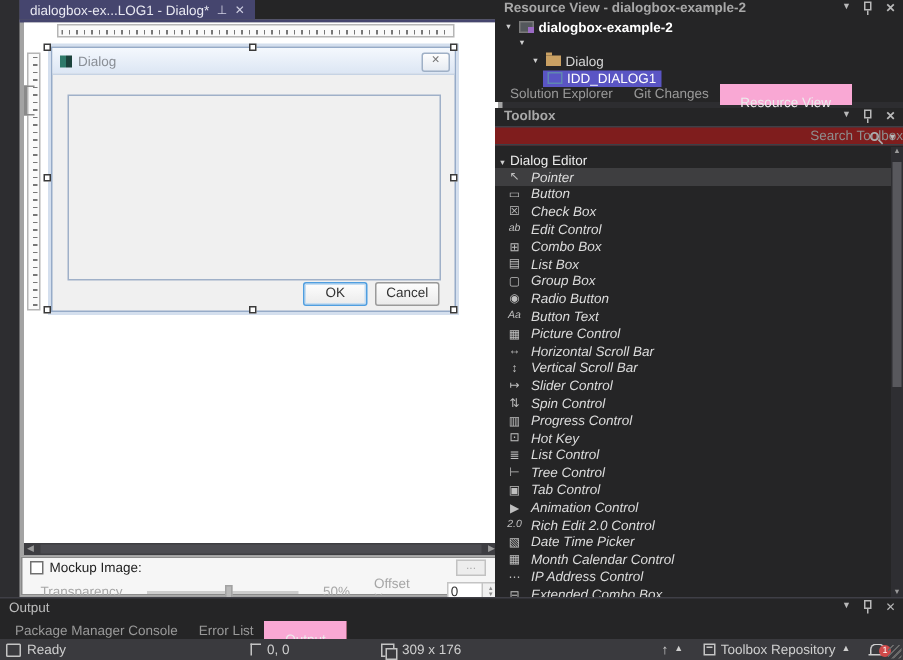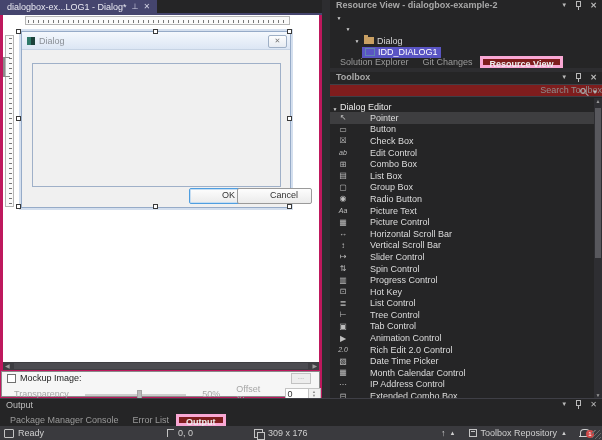--- a/index.html
+++ b/index.html
@@ -1,21 +1,21 @@
 <!DOCTYPE html>
 <html><head>
 <meta charset="utf-8">
 <style>
   html,body{margin:0;padding:0;}
   body{width:602px;height:440px;position:relative;background:#2d2d30;
        font-family:"Liberation Sans",sans-serif;overflow:hidden;
        -webkit-font-smoothing:antialiased;}
   .abs{position:absolute;}
   
-  #editor{left:0;top:0;width:322px;height:398px;background:#be185d;}
+  #editor{left:13px;top:0;width:322px;height:398px;background:#a3a3a3;}
   .tabbar{left:0;top:0;width:322px;height:13px;background:#252526;display:flex;}
   .doc-tab{display:flex;align-items:center;gap:5px;padding:0 7px;height:13px;
            background:#45456e;color:#e9e9f2;font-size:9px;white-space:nowrap;}
   .doc-accent{left:0;top:13px;width:322px;height:2px;background:#45456e;}
   .tab-pin,.tab-close{color:#cfcfe2;font-size:8px;line-height:9px;}
   .canvas{left:3px;top:15px;width:316px;height:347px;background:#ffffff;}
   .hruler{left:22px;top:1px;width:263px;height:7px;background:#fafafa;border:1px solid #b5b5b5;}
   .hruler::after{content:"";position:absolute;left:2px;right:2px;bottom:1px;height:3px;
     background:repeating-linear-gradient(90deg,#777 0 1px,transparent 1px 5px);}
   .vruler{left:2px;top:20px;width:7px;height:170px;background:#fafafa;border:1px solid #b5b5b5;}
@@ -27,22 +27,22 @@
        border:1px solid #96abc8;box-shadow:0 0 0 2px #d4dfee;}
   .dlg-title{left:0;top:0;right:0;height:17px;
        background:linear-gradient(#f4f8fd,#dce6f4);border-bottom:1px solid #c6d3e4;
        display:flex;align-items:center;padding-left:5px;gap:4px;}
   .dlg-icon{width:8px;height:8px;background:linear-gradient(90deg,#2f7a6a 0 4px,#1b423b 4px);}
   .dlg-title-text{font-size:9px;color:#8a8f96;}
   .dlg-close{position:absolute;right:3px;top:3px;width:17px;height:11px;
        background:linear-gradient(#fdfdfd,#e6ebf2);border:1px solid #9fb0c6;border-radius:2px;
        font-size:7px;color:#777;text-align:center;line-height:10px;}
   .dlg-client{left:10px;top:31px;width:247px;height:122px;border:1px solid #9fb0c8;}
-  .dlg-btn{top:156px;width:41px;height:14px;font-size:9px;color:#333;
-       line-height:13px;background:linear-gradient(#fdfdfd,#ebebeb);border-radius:2px;padding-left:32px;}
+  .dlg-btn{top:156px;width:41px;height:14px;font-size:9px;color:#333;text-align:center;
+       line-height:13px;background:linear-gradient(#fdfdfd,#ebebeb);border-radius:2px;}
   .btn-ok{left:167px;border:1px solid #4f9ee0;box-shadow:inset 0 0 0 1px #c5ddf2;}
   .btn-cancel{left:215px;border:1px solid #9a9a9a;}
   .handle{width:5px;height:5px;background:#fff;border:1px solid #3a3a3a;box-sizing:border-box;}
   .hscroll{left:3px;top:362px;width:316px;height:8px;background:#3e3e42;display:flex;
        align-items:center;justify-content:space-between;color:#9a9a9a;font-size:6px;line-height:8px;}
   .hscroll .sb-thumb{flex:1;height:6px;margin:0 2px;background:#4c4c51;}
   .hscroll .arr{padding:0 2px;}
   .mockup{left:1px;top:371px;width:319px;height:26px;background:#f6f6f6;border:1px solid #8a8a8a;
        box-sizing:border-box;font-size:9px;color:#222;}
   .mock-row1{position:absolute;left:5px;top:1px;display:flex;align-items:center;gap:4px;}
@@ -81,38 +81,38 @@
   .folder-icon{position:relative;width:10px;height:7px;background:#c9a063;display:inline-block;}
   .folder-icon::before{content:"";position:absolute;left:0;top:-2px;width:4px;height:2px;background:#c9a063;}
   .project-icon{position:relative;width:10px;height:8px;background:#54585c;border:1px solid #7a7a7a;
        box-sizing:border-box;display:inline-block;}
   .project-icon::after{content:"";position:absolute;right:-1px;bottom:-1px;width:4px;height:4px;background:#9b6bc4;}
   .dialog-resource-icon{width:10px;height:8px;display:inline-block;border:1px solid #5f87b0;box-sizing:border-box;
        background:#a9c9ea linear-gradient(#5f87b0 1px,transparent 1px) 0 0/10px 3px,
        #a9c9ea;}
   .tool-tabs{position:absolute;left:3px;bottom:0;display:flex;height:12px;}
   .tool-tab{padding:0 7px;font-size:9px;line-height:12px;color:#9a9a9a;white-space:nowrap;}
-  .tool-tab.active{border:3px solid #f9a8d4;background:#7f1d1d;color:#ececec;line-height:10px;font-weight:bold;}
+  .tool-tab.active{border:7px solid #f9a8d4;background:#7f1d1d;color:#ececec;line-height:10px;}
   .searchbox{position:absolute;left:0;top:12px;right:0;height:13px;background:#7f1d1d;
        border-top:1px solid #3f3f46;border-bottom:1px solid #3f3f46;box-sizing:border-box;
        font-size:9px;color:#8e8e8e;line-height:11px;padding-left:5px;text-align:right;}
   .search-icons{position:absolute;right:4px;top:2px;display:flex;gap:3px;align-items:center;}
   .mag-icon{position:relative;width:10px;height:10px;display:inline-block;}
   .mag-icon::before{content:"";position:absolute;left:1px;top:1px;width:4px;height:4px;
        border:1px solid #b0b0b0;border-radius:50%;}
   .mag-icon::after{content:"";position:absolute;left:6px;top:7px;width:4px;height:1px;
        background:#b0b0b0;transform:rotate(45deg);}
   .tb-list{position:absolute;left:0;top:26px;right:8px;bottom:0;overflow:hidden;}
   .tb-group{height:14px;display:flex;align-items:flex-end;font-size:9px;color:#ececec;}
   .tb-group .exp{width:10px;text-align:center;font-size:5px;color:#d0d0d0;}
   .tb-row{height:11.6px;display:flex;align-items:center;padding-left:6px;}
   .tb-row.selected{background:#3e3e40;}
   .tb-icon{width:14px;text-align:center;font-size:8px;color:#bfbfbf;line-height:11px;}
   .tb-icon.txt{font-size:7px;font-style:italic;}
-  .tb-label{margin-left:20px;font-size:9px;color:#dcdcdc;white-space:nowrap;}
+  .tb-label{margin-left:4px;font-size:9px;color:#dcdcdc;white-space:nowrap;font-style:italic;}
   .tb-scroll{position:absolute;right:0;top:26px;width:8px;bottom:0;background:#2e2e32;
        color:#9a9a9a;font-size:5px;text-align:center;}
   .tb-scroll .up{position:absolute;top:0;left:0;right:0;}
   .tb-scroll .down{position:absolute;bottom:0;left:0;right:0;}
   .tb-scroll .thumb{position:absolute;left:1px;width:6px;top:10px;height:150px;background:#58585d;}
   
   #output{left:0;top:398px;width:602px;height:28px;background:#252526;border-top:1px solid #3f3f46;box-sizing:border-box;}
   .out-header{position:absolute;left:0;top:0;right:0;height:12px;font-size:9px;color:#bdbdbd;
        line-height:12px;padding-left:6px;}
   
@@ -221,20 +221,24 @@
     <span>Resource View - dialogbox-example-2</span>
     <span class="win-icons">
       <span class="chev">▼</span>
       <span class="pin-icon"></span>
       <span class="close-x">✕</span>
     </span>
   </div>
   <div class="tree">
       <div class="tree-row bold" style="padding-left: 5px;">
         <span class="exp">▼</span>
+        <span class="sel-wrap">
+          <span class="project-icon"></span>
+          <span class="tree-label">dialogbox-example-2</span>
+        </span>
       </div>
       <div class="tree-row" style="padding-left: 14px;">
         <span class="exp">▼</span>
       </div>
       <div class="tree-row" style="padding-left: 23px;">
         <span class="exp">▼</span>
         <span class="sel-wrap">
           <span class="folder-icon"></span>
           <span class="tree-label">Dialog</span>
         </span>
@@ -301,21 +305,21 @@
       <div class="tb-row">
         <span class="tb-icon">▢</span>
         <span class="tb-label">Group Box</span>
       </div>
       <div class="tb-row">
         <span class="tb-icon">◉</span>
         <span class="tb-label">Radio Button</span>
       </div>
       <div class="tb-row">
         <span class="tb-icon txt">Aa</span>
-        <span class="tb-label">Picture Text</span>
+        <span class="tb-label">Button Text</span>
       </div>
       <div class="tb-row">
         <span class="tb-icon">▦</span>
         <span class="tb-label">Picture Control</span>
       </div>
       <div class="tb-row">
         <span class="tb-icon">↔</span>
         <span class="tb-label">Horizontal Scroll Bar</span>
       </div>
       <div class="tb-row">

